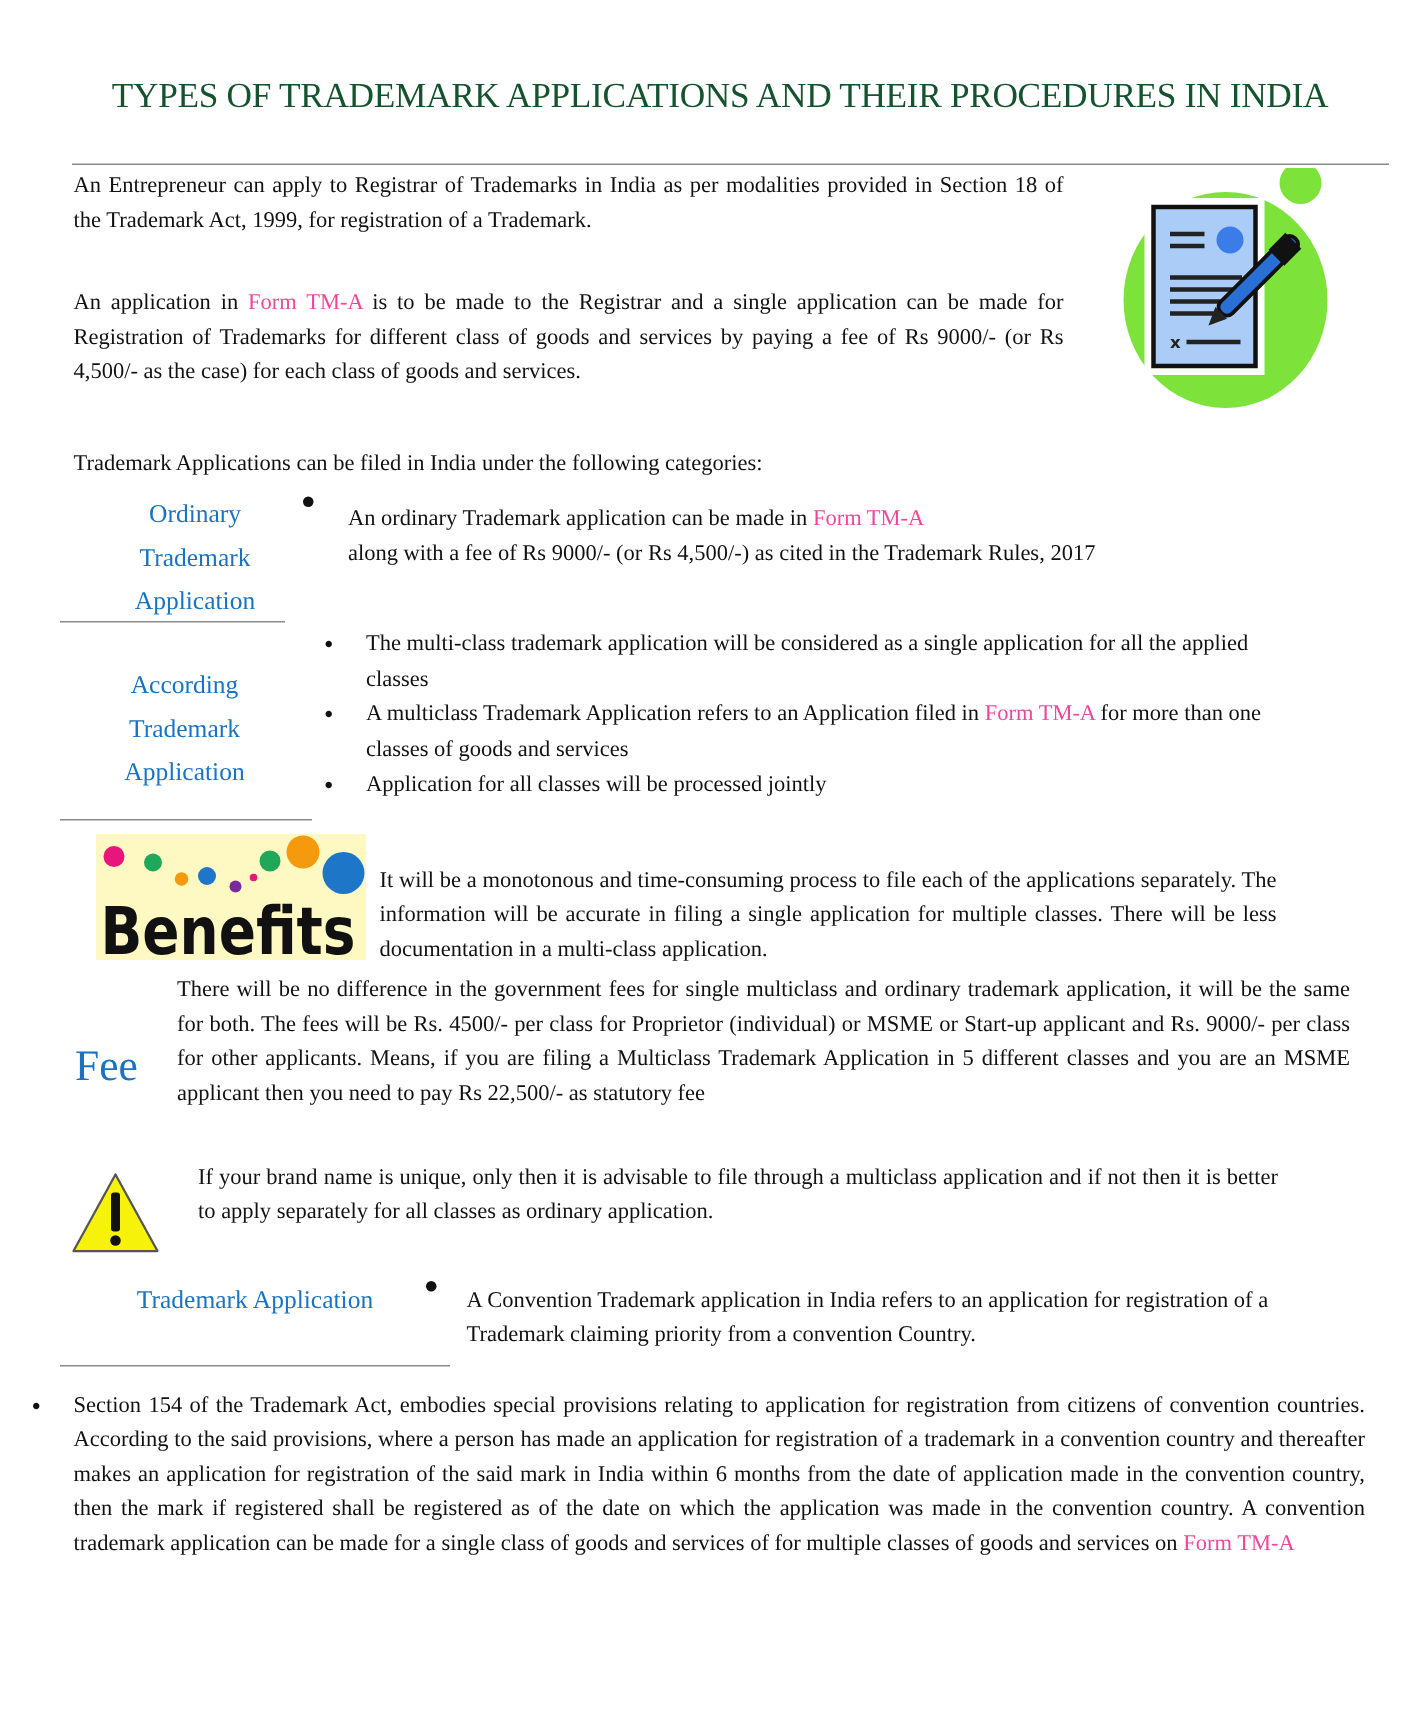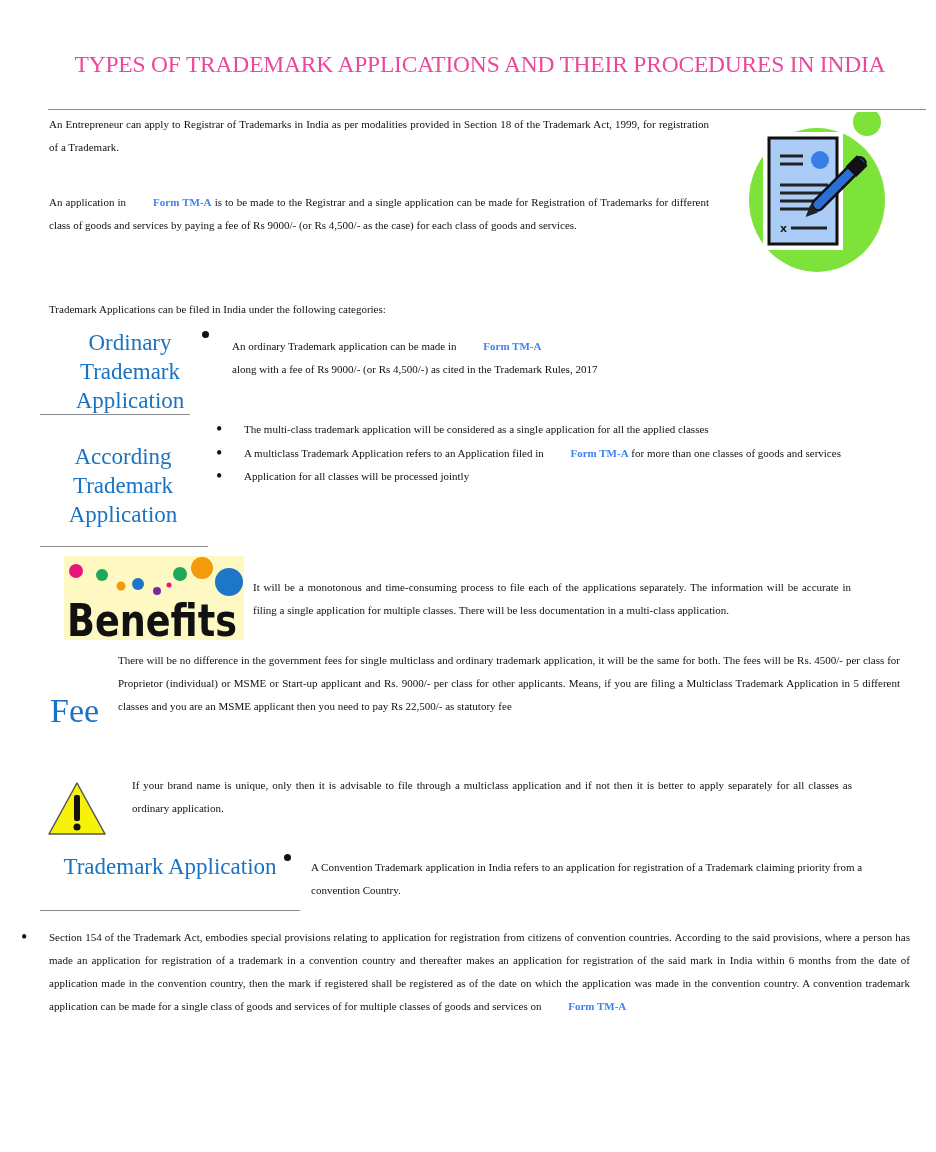--- a/index.html
+++ b/index.html
@@ -3,29 +3,29 @@
   <meta charset="utf-8">
   <style>
     html, body { margin: 0; padding: 0; background: #ffffff; }
     body {
       width: 936px; height: 1152px; position: relative; overflow: hidden;
       font-family: "Liberation Serif", "DejaVu Serif", serif;
       color: #111111;
     }
     .abs { position: absolute; }
     .blue { color: #1a73c2; }
-    .bold-blue { color: #3b82f6; font-weight: bold; margin-left: 24px; }
+    .bold-blue { color: #ec4899; font-weight: normal; }
     .title {
       left: 40px; top: 50px; width: 880px; text-align: center;
-      font-size: 23.5px; line-height: 29px; color: #ec4899; letter-spacing: -0.2px;
+      font-size: 23.5px; line-height: 29px; color: #14532d; letter-spacing: -0.2px;
     }
     .title-rule { left: 48px; top: 109px; width: 878px; height: 0; border-top: 1.5px solid #8a8a8a; }
-    .para { font-size: 11px; line-height: 23px; text-align: justify; }
+    .para { font-size: 15px; line-height: 23px; text-align: justify; }
     .cat-label {
-      font-size: 23px; line-height: 29px; color: #1a73c2; text-align: center;
+      font-size: 17px; line-height: 29px; color: #1a73c2; text-align: center;
     }
     .rule { height: 0; border-top: 1.5px solid #8a8a8a; }
     ul.bul { margin: 0; padding: 0; list-style: none; }
     ul.bul li { position: relative; padding-left: 32px; }
     ul.bul li::before {
       content: "\2022"; position: absolute; left: 4px; top: 0; font-size: 18px;
     }
     .dot { width: 7px; height: 7px; border-radius: 50%; background: #111; }
   </style>
 </head>
@@ -96,21 +96,21 @@
     <circle cx="93" cy="35" r="4" fill="#7a2aa0"></circle>
     <circle cx="105" cy="29" r="2.5" fill="#e8157a"></circle>
     <circle cx="116" cy="18" r="7" fill="#1fa85a"></circle>
     <circle cx="138" cy="12" r="11" fill="#f59a0c"></circle>
     <circle cx="165" cy="26" r="14" fill="#1e76c8"></circle>
     <text x="3" y="80" font-size="44" font-weight="bold" font-family="DejaVu Sans, sans-serif" fill="#111" textLength="170" lengthAdjust="spacingAndGlyphs">Benefits</text>
   </svg>
 </div>
 <div class="abs para" style="left:253px; top:548px; width:598px;margin-top:28px;">It will be a monotonous and time-consuming process to file each of the applications separately. The information will be accurate in filing a single application for multiple classes. There will be less documentation in a multi-class application.</div>
 
-<div class="abs blue" style="left:50px; top:695px; font-size:34px; line-height:32px;">Fee</div>
+<div class="abs blue" style="left:50px; top:695px; font-size:29px; line-height:32px;">Fee</div>
 <div class="abs para" style="left:118px; top:649px; width:782px;">There will be no difference in the government fees for single multiclass and ordinary trademark application, it will be the same for both. The fees will be Rs. 4500/- per class for Proprietor (individual) or MSME or Start-up applicant and Rs. 9000/- per class for other applicants. Means, if you are filing a Multiclass Trademark Application in 5 different classes and you are an MSME applicant then you need to pay Rs 22,500/- as statutory fee</div>
 
 <div class="abs" style="left:46px; top:780px; width:62px; height:58px;">
   <svg width="62" height="58" viewBox="0 0 62 58">
     <polygon points="31,3 59,54 3,54" fill="#f6f20a" stroke="#555" stroke-width="1.5" stroke-linejoin="round"></polygon>
     <rect x="28" y="15" width="6" height="26" rx="2" fill="#111"></rect>
     <circle cx="31" cy="47" r="3.5" fill="#111"></circle>
   </svg>
 </div>
 <div class="abs para" style="left:132px; top:774px; width:720px;">If your brand name is unique, only then it is advisable to file through a multiclass application and if not then it is better to apply separately for all classes as ordinary application.</div>

